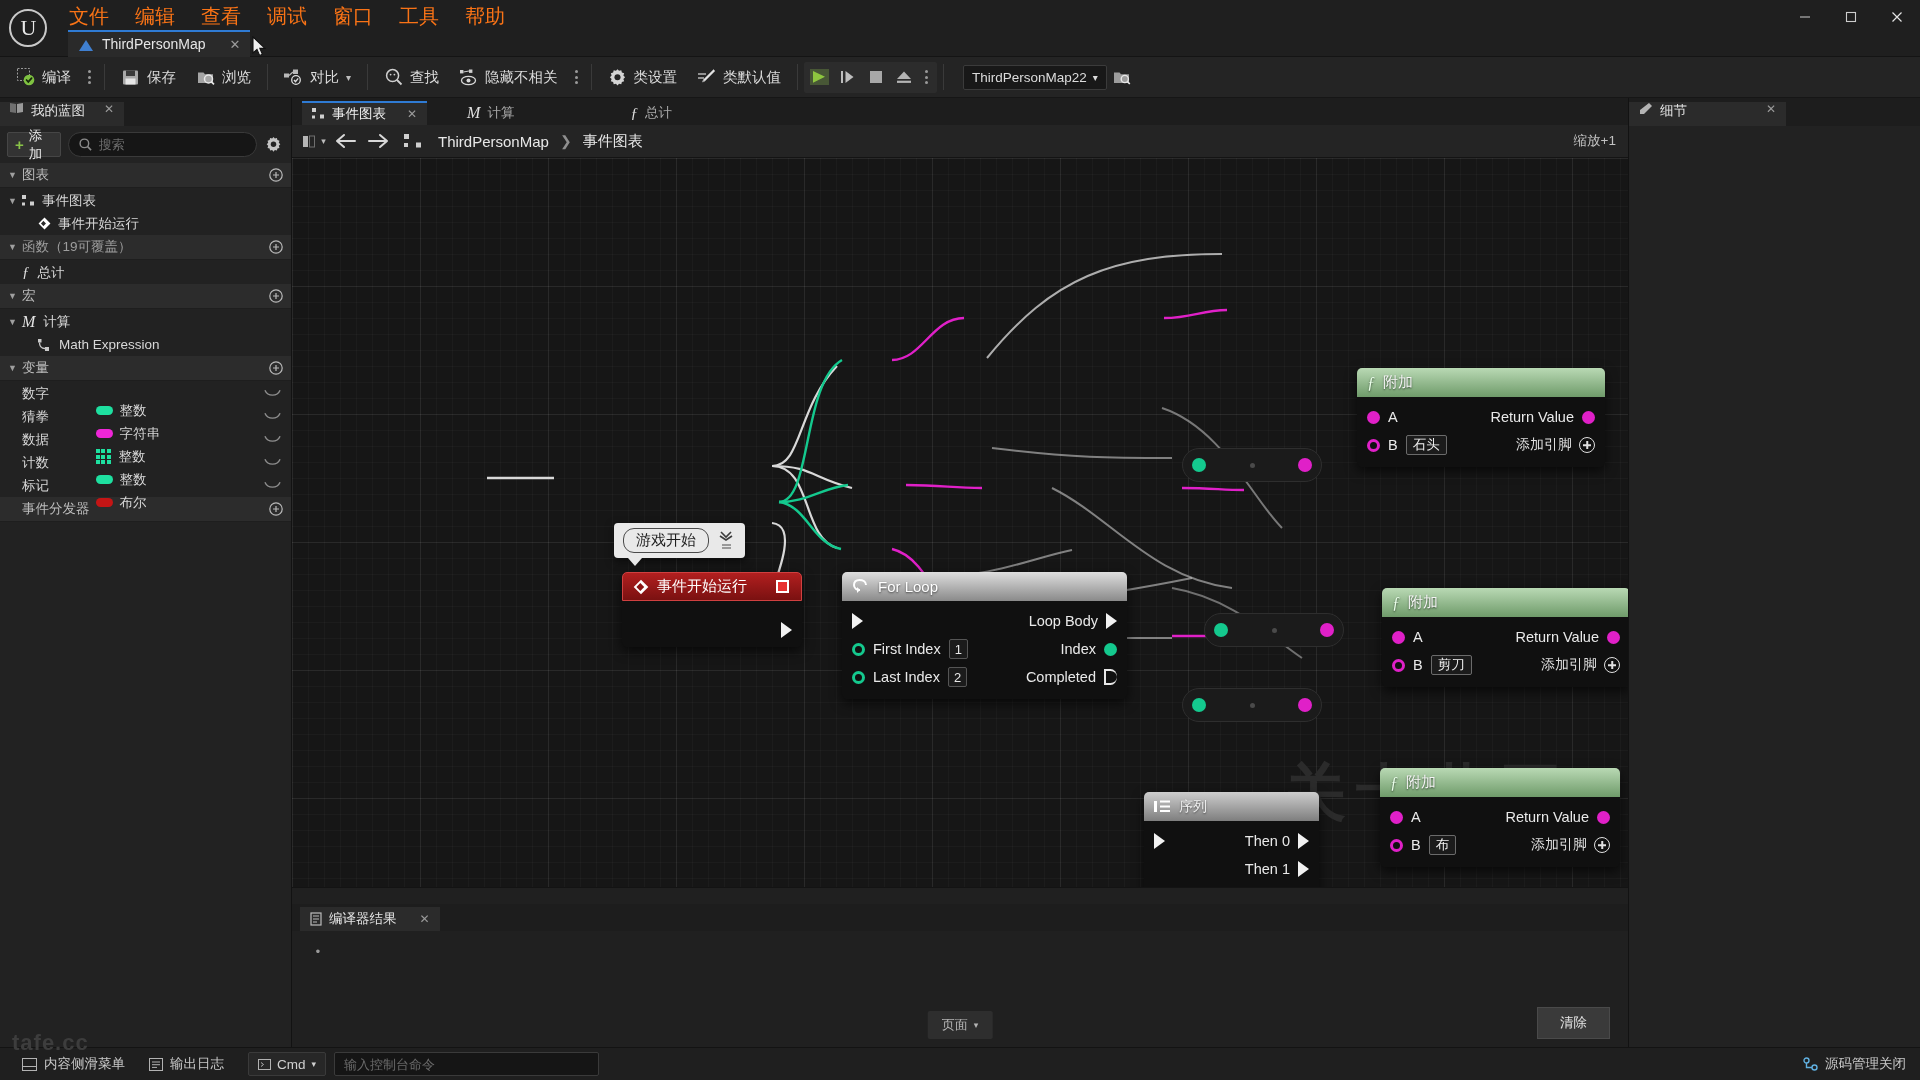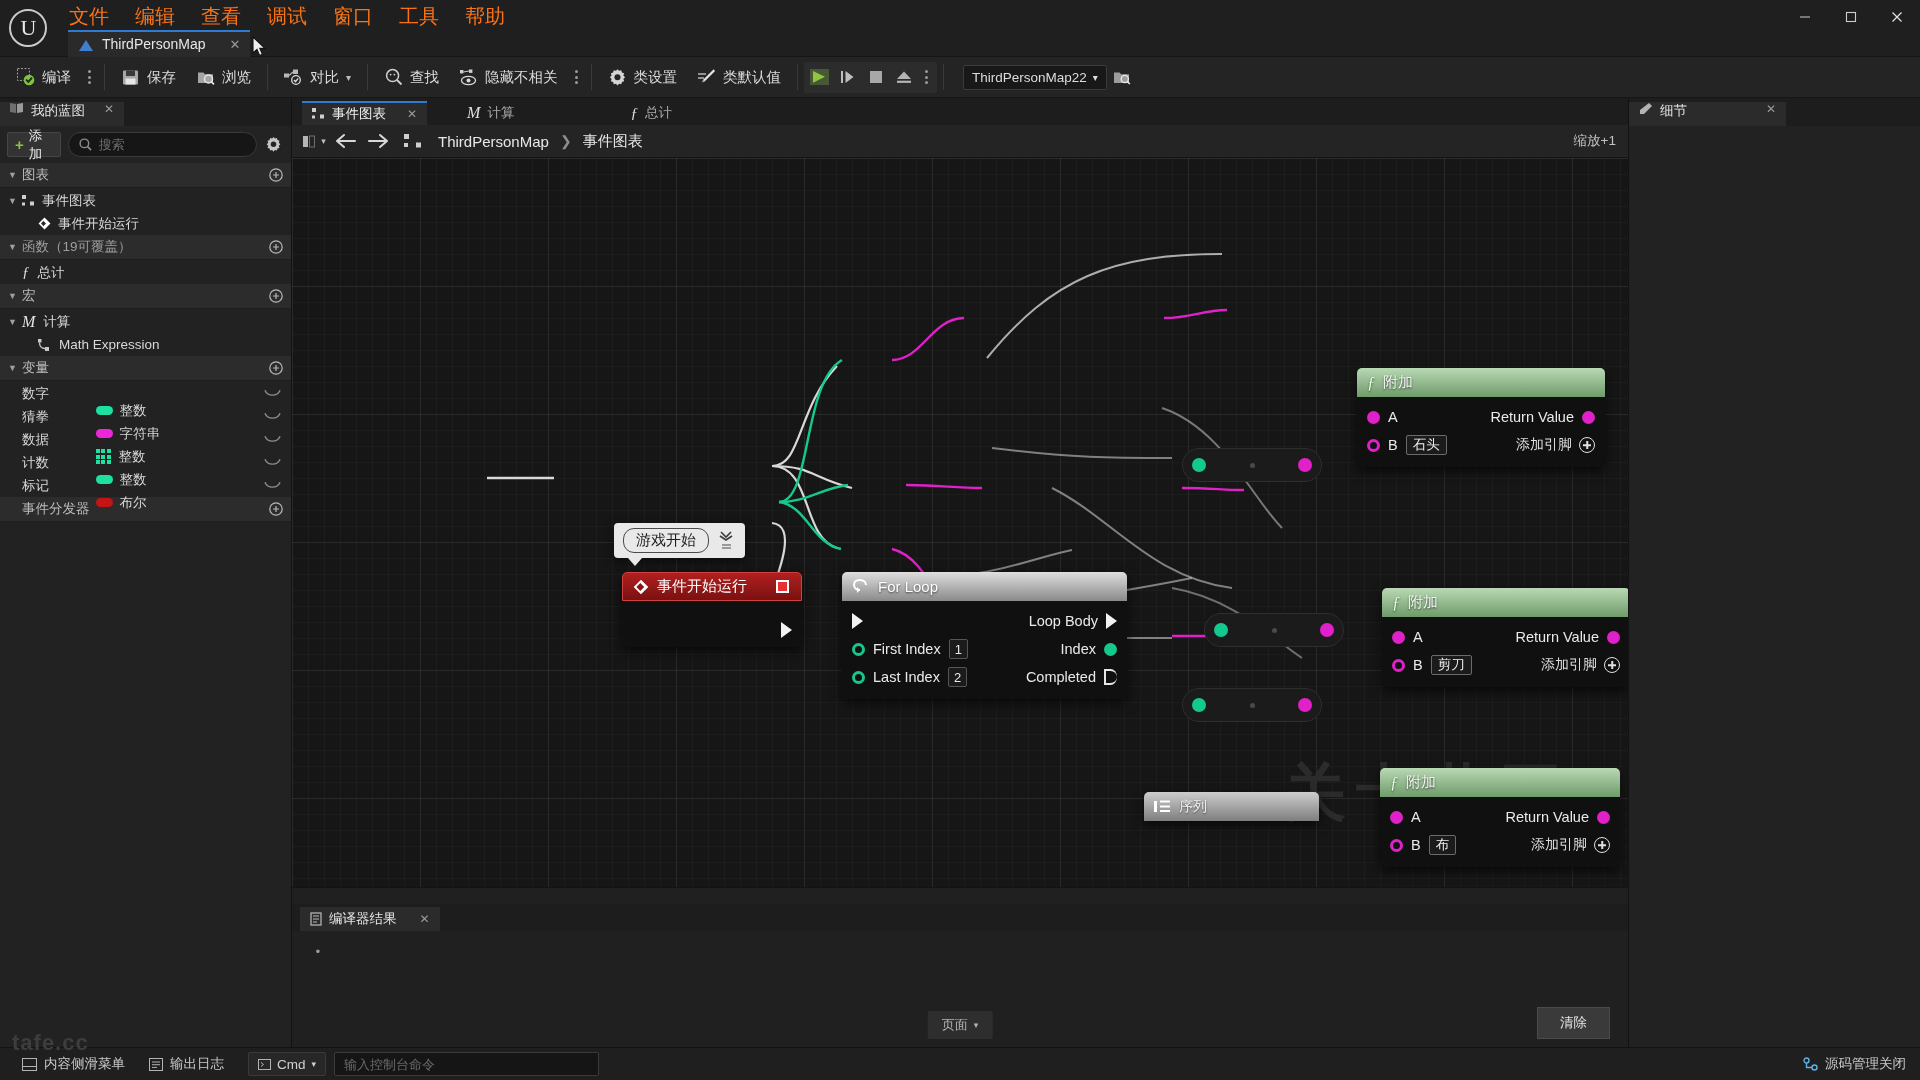--- a/index.html
+++ b/index.html
@@ -839,20 +839,39 @@
             <span>
               <svg width="17" height="13" viewBox="0 0 17 13">
                   <rect x="0" y="1" width="3" height="11" fill="#ffffff"></rect>
                   <rect x="6" y="0.5" width="10" height="2" fill="#ffffff"></rect>
                   <rect x="6" y="5.5" width="10" height="2" fill="#ffffff"></rect>
                   <rect x="6" y="10" width="10" height="2" fill="#ffffff"></rect>
                 </svg>
             </span>
             <span>序列</span>
           </div>
+          <div class="node-body">
+            <div class="prow">
+              <span class="exec-in"></span>
+              <span class="right">
+                <span>Then 0</span>
+                <span class="exec-out"></span>
+              </span>
+            </div>
+            <div class="prow">
+              <span class="right">
+                <span>Then 1</span>
+                <span class="exec-out"></span>
+              </span>
+            </div>
+            <div class="prow">
+              
+            </div>
+
+          </div>
         </div>
 
         <div class="node" style="left:1065px; top:210px; width:248px;">
           <div class="node-head" style="background:linear-gradient(180deg,#b9d9b4,#6f9b6a); color:#f4f4f4; text-shadow:0 1px 2px #31432f;">
             <span style="font-family:'Liberation Serif',serif;font-style:italic;font-size:16px;color:#eaffea;">ƒ</span>
             <span>附加</span>
           </div>
           <div class="node-body">
             <div class="prow">
               <span class="dot" style="background:#e020c8;"></span>

